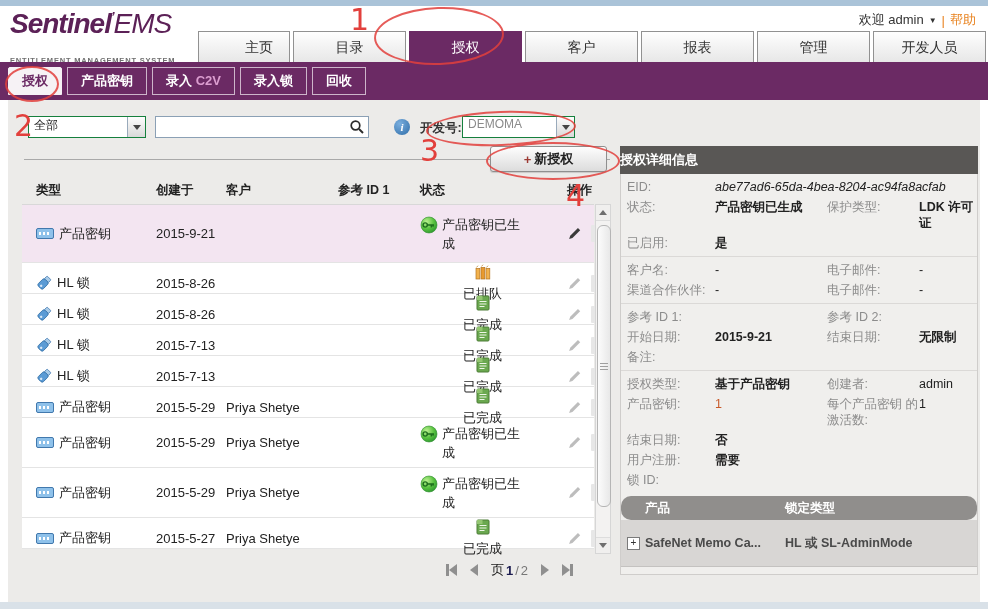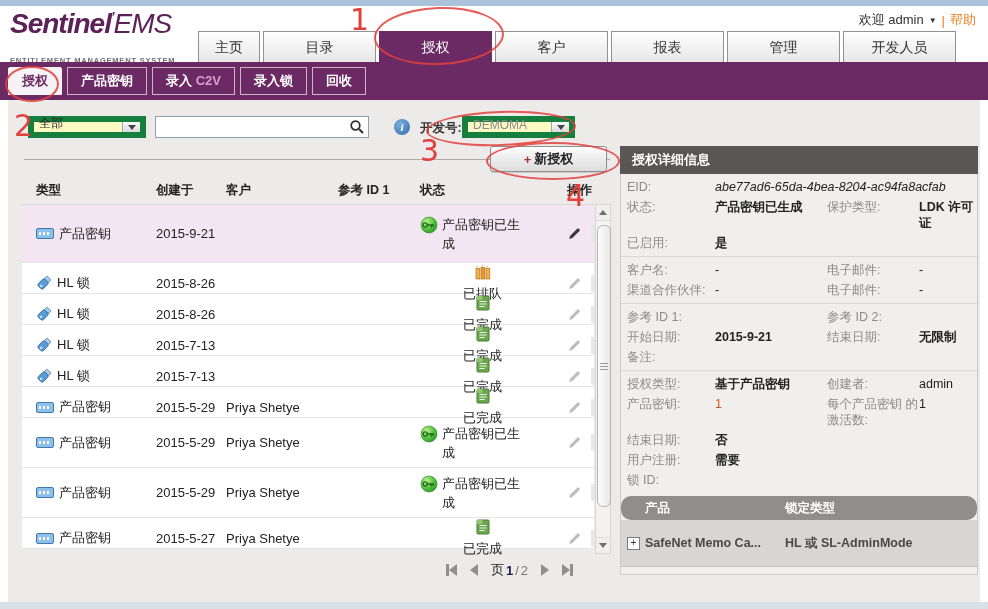--- a/index.html
+++ b/index.html
@@ -15,38 +15,38 @@
   .logo-ems{font-weight:normal;}
   .logo-tick{font-size:13px;vertical-align:top;}
   .logo-sub{font-size:7.5px;color:#6f6f6f;font-weight:bold;letter-spacing:.8px;margin-top:19px;}
   .userbar{position:absolute;top:5px;right:12px;font-size:13px;color:#333;display:flex;align-items:center;gap:5px;}
   .userbar .caret{font-size:8px;color:#333;}
   .userbar .sep{color:#e8821e;}
   .userbar .help{color:#e8821e;}
   .main-tabs{position:absolute;bottom:0;left:198px;display:flex;gap:3px;align-items:flex-end;}
   .main-tab{width:111px;height:30px;line-height:30px;text-align:center;font-size:14px;color:#333;
             background:linear-gradient(#fefefe,#e7e7e7);border:1px solid #919191;border-bottom:none;cursor:pointer;}
-  .main-tab.narrow{width:60px;}
+  .main-tab.narrow{width:60px;padding-left:30px;}
   .main-tab.active{background:#6b2a64;color:#fff;border-color:#6b2a64;}
 
   
   .subbar{position:absolute;top:62px;left:0;right:0;height:38px;background:#6b2a64;
           display:flex;align-items:center;padding-left:8px;gap:5px;box-sizing:border-box;}
   .sub-tab{padding:0 13px;height:26px;line-height:26px;color:#fff;border:1px solid #cdb5ca;
            font-weight:bold;font-size:13px;cursor:pointer;}
   .sub-tab .accent{color:#dc9ed0;}
   .sub-tab.active{background:#f6f2f5;color:#6b2a64;border-color:#f6f2f5;border-radius:2px 2px 0 0;}
 
   
   .content{position:absolute;top:100px;left:0;right:0;height:502px;background:#ecebe9;}
   .gutter-l{position:absolute;left:0;top:0;width:8px;height:100%;background:#fff;}
   .gutter-r{position:absolute;right:0;top:0;width:8px;height:100%;background:#fff;}
 
   
-  .combo{position:absolute;height:22px;background:#fef9c3;border:6px solid #15803d;display:flex;align-items:flex-end;box-sizing:border-box;}
+  .combo{position:absolute;height:22px;background:#ffffff;border:1px solid #15803d;display:flex;align-items:flex-start;box-sizing:border-box;}
   .combo .val{flex:1;padding:0 5px;font-size:12px;white-space:nowrap;overflow:hidden;}
   .combo .btn{width:17px;height:100%;border-left:1px solid #9ab;display:flex;align-items:center;justify-content:center;
               background:linear-gradient(#fdfdfd,#d9d9d9);}
   .combo .arrow{width:0;height:0;border-left:4px solid transparent;border-right:4px solid transparent;border-top:5px solid #444;}
   #all-combo{left:28px;top:16px;width:118px;}
   #dev-combo{left:462px;top:16px;width:113px;}
   #dev-combo .val{color:#8a8a8a;}
   .search-box{position:absolute;left:155px;top:16px;width:214px;height:22px;background:#fff;border:1px solid #8ba0b5;
               display:flex;align-items:center;box-sizing:border-box;}
   .search-box input{flex:1;border:none;outline:none;height:18px;font-size:12px;padding:0 5px;background:transparent;}
@@ -111,21 +111,21 @@
   .pg{display:flex;align-items:center;cursor:pointer;}
   .tri-l{width:0;height:0;border-top:6px solid transparent;border-bottom:6px solid transparent;border-right:8px solid #8f8f8f;}
   .tri-r{width:0;height:0;border-top:6px solid transparent;border-bottom:6px solid transparent;border-left:8px solid #8f8f8f;}
   .bar{width:3px;height:12px;background:#8f8f8f;}
   .pg-text{font-size:13px;color:#222;display:flex;gap:2px;align-items:center;}
   .pg-cur{color:#1c1c50;font-weight:bold;}
   .pg-tot{color:#777;}
 
   
   .panel{position:absolute;left:620px;top:46px;width:358px;height:429px;box-sizing:border-box;}
-  .panel-head{height:28px;background:#595755;color:#fff;font-weight:bold;font-size:13px;line-height:28px;padding-left:12px;}
+  .panel-head{height:28px;background:#595755;color:#fff;font-weight:bold;font-size:13px;line-height:28px;}
   .panel-body{background:#f0efed;border:1px solid #cfcdcb;border-top:none;height:401px;box-sizing:border-box;
               display:flex;flex-direction:column;}
   .drow{display:grid;grid-template-columns:88px 112px 92px 1fr;padding:2px 0 2px 6px;font-size:12.5px;line-height:16px;}
   .drow.sep{border-top:1px solid #dbd9d7;margin-top:3px;padding-top:5px;}
   .dl{color:#8c8c8c;}
   .dv{color:#222;font-weight:bold;}
   .dv.plain{font-weight:normal;}
   .dv.link{color:#c85a2a;font-weight:normal;cursor:pointer;}
   .dv.span3{grid-column:2/5;font-style:italic;}
   .ptable-head{display:grid;grid-template-columns:24px 140px 1fr;background:#908e8c;color:#fff;font-weight:bold;

